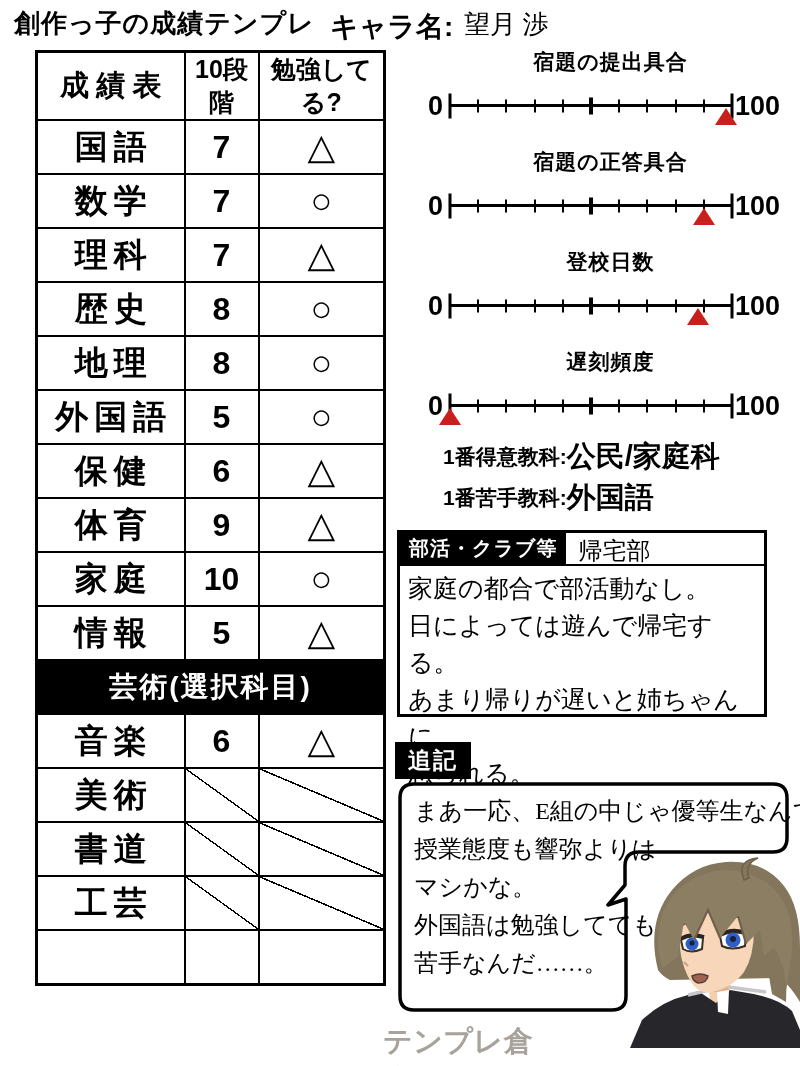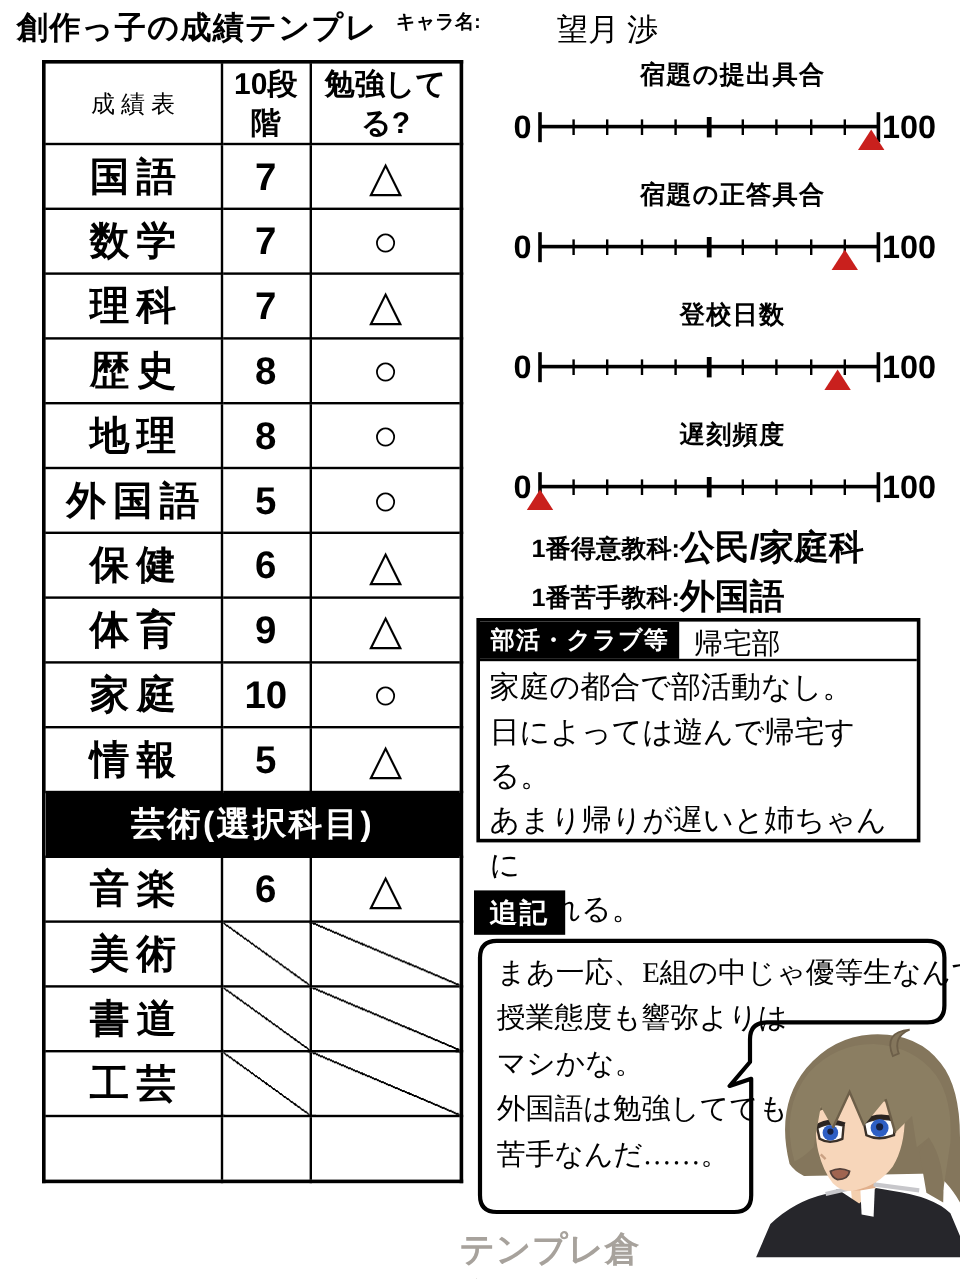--- a/index.html
+++ b/index.html
@@ -3,31 +3,31 @@
 <meta charset="utf-8">
 <style>
   * { margin:0; padding:0; box-sizing:border-box; }
   html,body { background:#ffffff; }
   body { font-family:"Liberation Sans","DejaVu Sans",sans-serif; color:#000; }
   .serif { font-family:"Liberation Serif","DejaVu Serif",serif; }
   #root { position:relative; width:800px; height:1066px; background:#fff; overflow:hidden; }
 
   
   .page-title { position:absolute; left:14px; top:6px; font-size:26px; font-weight:bold; letter-spacing:1px; }
-  .char-label { position:absolute; left:330px; top:8px; font-size:16px; font-weight:bold; }
+  .char-label { position:absolute; left:330px; top:8px; font-size:28px; font-weight:bold; }
   .char-name  { position:absolute; left:464px; top:7px; font-size:26px; }
 
   
   .grades { position:absolute; left:35px; top:50px; border-collapse:collapse; table-layout:fixed; width:348px; }
   .grades th, .grades td { border:2px solid #000; text-align:center; vertical-align:middle; background:#fff; overflow:hidden; }
   .grades { border:3px solid #000; }
   .grades tr { height:54px; }
   .grades tr.hdr { height:42px; }
   .col-subj { width:148px; } .col-score { width:74px; } .col-study { width:126px; }
-  .th-main { font-size:20px; font-weight:normal; letter-spacing:.25em; text-indent:.25em; }
+  .th-main { font-size:29px; font-weight:bold; letter-spacing:.25em; text-indent:.25em; }
   .th-sub  { font-size:25px; font-weight:bold; }
   .cell-subj  { font-size:33px; font-weight:bold; letter-spacing:.18em; text-indent:.18em; }
   .cell-score { font-size:32px; font-weight:bold; }
   .cell-study { font-size:36px; font-weight:normal; }
   .section-row td { background:#000; color:#fff; font-size:28px; font-weight:bold; letter-spacing:2px; height:52px; }
   td.slash { background-image:linear-gradient(to right top, transparent 49.2%, #000 49.2%, #000 50.8%, transparent 50.8%); }
 
   
   .slider { position:absolute; left:428px; width:365px; }
   .slider-label { font-size:21px; font-weight:bold; letter-spacing:1px;text-align:center; }
@@ -43,21 +43,21 @@
             border-left:11px solid transparent; border-right:11px solid transparent;
             border-bottom:17px solid var(--marker,#c9201d); transform:translateX(-50%); }
 
   
   .summary { position:absolute; left:399px; top:436px; }
   .summary-line { display:flex; align-items:center; height:41px; white-space:nowrap; }
   .s-label { font-size:21px; font-weight:bold;margin-left:44px; }
   .s-value { font-size:29px; font-weight:bold; }
 
   
-  .club-box { position:absolute; left:397px; top:515px; width:370px; height:187px; border:3px solid #000; background:#fff; }
+  .club-box { position:absolute; left:397px; top:530px; width:370px; height:187px; border:3px solid #000; background:#fff; }
   .club-header { display:flex; align-items:stretch; height:33px; border-bottom:2px solid #000; }
   .club-badge { background:#000; color:#fff; font-weight:bold; font-size:20px; display:flex; align-items:center; padding:0 9px; letter-spacing:1px; }
   .club-name { font-size:24px; padding:2px 0 0 12px; }
   .club-body { padding:4px 8px 0 8px; font-size:25px; line-height:37px; }
 
   
   .ps-badge { position:absolute; left:395px; top:742px; background:#000; color:#fff; font-weight:bold; font-size:23px; padding:3px 13px; letter-spacing:2px; }
   .bubble-svg { position:absolute; left:395px; top:778px; }
   .bubble-text { position:absolute; left:414px; top:792px; width:368px; font-size:24px; line-height:38px; white-space:nowrap; }
   .avatar-svg { position:absolute; left:628px; top:852px; }

